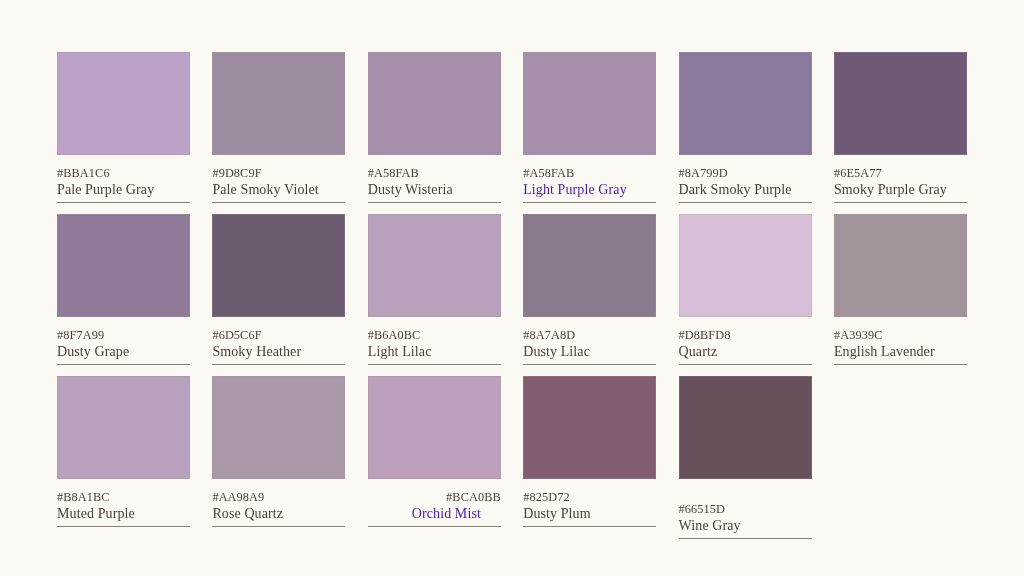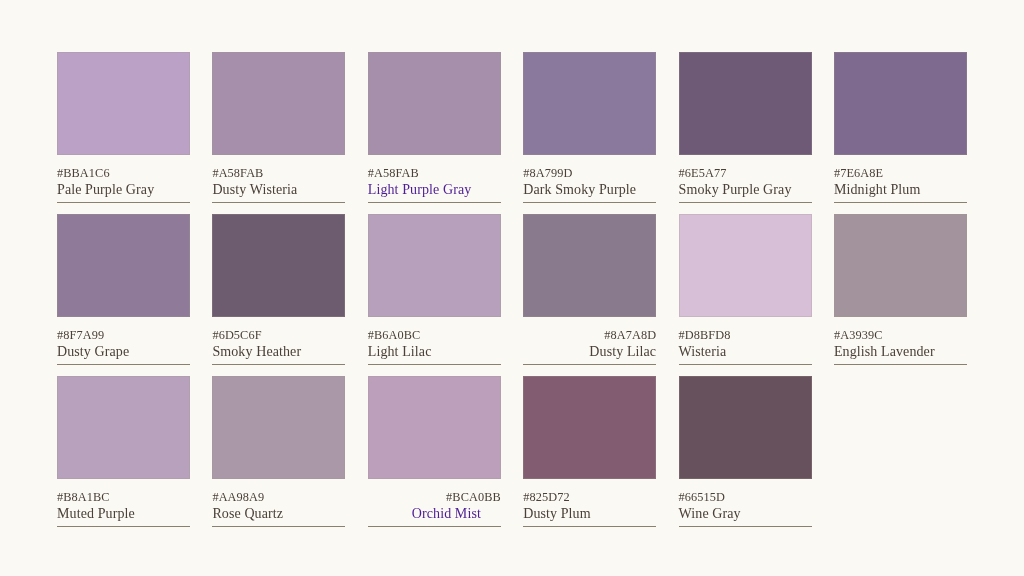--- a/index.html
+++ b/index.html
@@ -78,20 +78,27 @@
 <div id="palette-page" style="background-color: rgb(251, 249, 244);">
   <div id="swatch-grid">
       <div class="swatch-card">
         <div class="swatch-chip" style="background-color: rgb(187, 161, 198);"></div>
         <div class="swatch-meta" style="border-bottom-color: rgb(138, 128, 112);">
           <span class="swatch-hex" style="color: rgb(74, 64, 56);">#BBA1C6</span>
           <span class="swatch-name" style="color: rgb(74, 64, 56);">Pale Purple Gray</span>
         </div>
       </div>
       <div class="swatch-card">
+        <div class="swatch-chip" style="background-color: rgb(157, 140, 159);"></div>
+        <div class="swatch-meta" style="border-bottom-color: rgb(138, 128, 112);">
+          <span class="swatch-hex" style="color: rgb(74, 64, 56);">#9D8C9F</span>
+          <span class="swatch-name" style="color: rgb(74, 64, 56);">Pale Smoky Violet</span>
+        </div>
+      </div>
+      <div class="swatch-card">
         <div class="swatch-chip" style="background-color: rgb(165, 143, 171);"></div>
         <div class="swatch-meta" style="border-bottom-color: rgb(138, 128, 112);">
           <span class="swatch-hex" style="color: rgb(74, 64, 56);">#A58FAB</span>
           <span class="swatch-name" style="color: rgb(74, 64, 56);">Dusty Wisteria</span>
         </div>
       </div>
       <div class="swatch-card">
         <div class="swatch-chip" style="background-color: rgb(165, 143, 171);"></div>
         <div class="swatch-meta" style="border-bottom-color: rgb(138, 128, 112);">
           <span class="swatch-hex" style="color: rgb(74, 64, 56);">#A58FAB</span>
@@ -106,27 +113,20 @@
         </div>
       </div>
       <div class="swatch-card">
         <div class="swatch-chip" style="background-color: rgb(110, 90, 119);"></div>
         <div class="swatch-meta" style="border-bottom-color: rgb(138, 128, 112);">
           <span class="swatch-hex" style="color: rgb(74, 64, 56);">#6E5A77</span>
           <span class="swatch-name" style="color: rgb(74, 64, 56);">Smoky Purple Gray</span>
         </div>
       </div>
       <div class="swatch-card">
-        <div class="swatch-chip" style="background-color: rgb(126, 106, 142);"></div>
-        <div class="swatch-meta" style="border-bottom-color: rgb(138, 128, 112);">
-          <span class="swatch-hex" style="color: rgb(74, 64, 56);">#7E6A8E</span>
-          <span class="swatch-name" style="color: rgb(74, 64, 56);">Midnight Plum</span>
-        </div>
-      </div>
-      <div class="swatch-card">
         <div class="swatch-chip" style="background-color: rgb(143, 122, 153);"></div>
         <div class="swatch-meta" style="border-bottom-color: rgb(138, 128, 112);">
           <span class="swatch-hex" style="color: rgb(74, 64, 56);">#8F7A99</span>
           <span class="swatch-name" style="color: rgb(74, 64, 56);">Dusty Grape</span>
         </div>
       </div>
       <div class="swatch-card">
         <div class="swatch-chip" style="background-color: rgb(109, 92, 111);"></div>
         <div class="swatch-meta" style="border-bottom-color: rgb(138, 128, 112);">
           <span class="swatch-hex" style="color: rgb(74, 64, 56);">#6D5C6F</span>
@@ -135,30 +135,30 @@
       </div>
       <div class="swatch-card">
         <div class="swatch-chip" style="background-color: rgb(182, 160, 188);"></div>
         <div class="swatch-meta" style="border-bottom-color: rgb(138, 128, 112);">
           <span class="swatch-hex" style="color: rgb(74, 64, 56);">#B6A0BC</span>
           <span class="swatch-name" style="color: rgb(74, 64, 56);">Light Lilac</span>
         </div>
       </div>
       <div class="swatch-card">
         <div class="swatch-chip" style="background-color: rgb(138, 122, 141);"></div>
-        <div class="swatch-meta" style="border-bottom-color: rgb(138, 128, 112); text-align: right;">
+        <div class="swatch-meta" style="border-bottom-color: rgb(138, 128, 112);">
           <span class="swatch-hex" style="color: rgb(74, 64, 56);">#8A7A8D</span>
           <span class="swatch-name" style="color: rgb(74, 64, 56);">Dusty Lilac</span>
         </div>
       </div>
       <div class="swatch-card">
         <div class="swatch-chip" style="background-color: rgb(216, 191, 216);"></div>
         <div class="swatch-meta" style="border-bottom-color: rgb(138, 128, 112);">
           <span class="swatch-hex" style="color: rgb(74, 64, 56);">#D8BFD8</span>
-          <span class="swatch-name" style="color: rgb(74, 64, 56);">Wisteria</span>
+          <span class="swatch-name" style="color: rgb(74, 64, 56);">Quartz</span>
         </div>
       </div>
       <div class="swatch-card">
         <div class="swatch-chip" style="background-color: rgb(163, 147, 156);"></div>
         <div class="swatch-meta" style="border-bottom-color: rgb(138, 128, 112);">
           <span class="swatch-hex" style="color: rgb(74, 64, 56);">#A3939C</span>
           <span class="swatch-name" style="color: rgb(74, 64, 56);">English Lavender</span>
         </div>
       </div>
       <div class="swatch-card">
@@ -185,18 +185,18 @@
       <div class="swatch-card">
         <div class="swatch-chip" style="background-color: rgb(130, 93, 114);"></div>
         <div class="swatch-meta" style="border-bottom-color: rgb(138, 128, 112);">
           <span class="swatch-hex" style="color: rgb(74, 64, 56);">#825D72</span>
           <span class="swatch-name" style="color: rgb(74, 64, 56);">Dusty Plum</span>
         </div>
       </div>
       <div class="swatch-card">
         <div class="swatch-chip" style="background-color: rgb(102, 81, 93);"></div>
         <div class="swatch-meta" style="border-bottom-color: rgb(138, 128, 112);">
-          <span class="swatch-hex" style="color: rgb(74, 64, 56);">#66515D</span>
+          <span class="swatch-hex" style="color: rgb(74, 64, 56); margin-top: 12px;">#66515D</span>
           <span class="swatch-name" style="color: rgb(74, 64, 56);">Wine Gray</span>
         </div>
       </div>
     </div>
 </div>
 
 </body></html>

